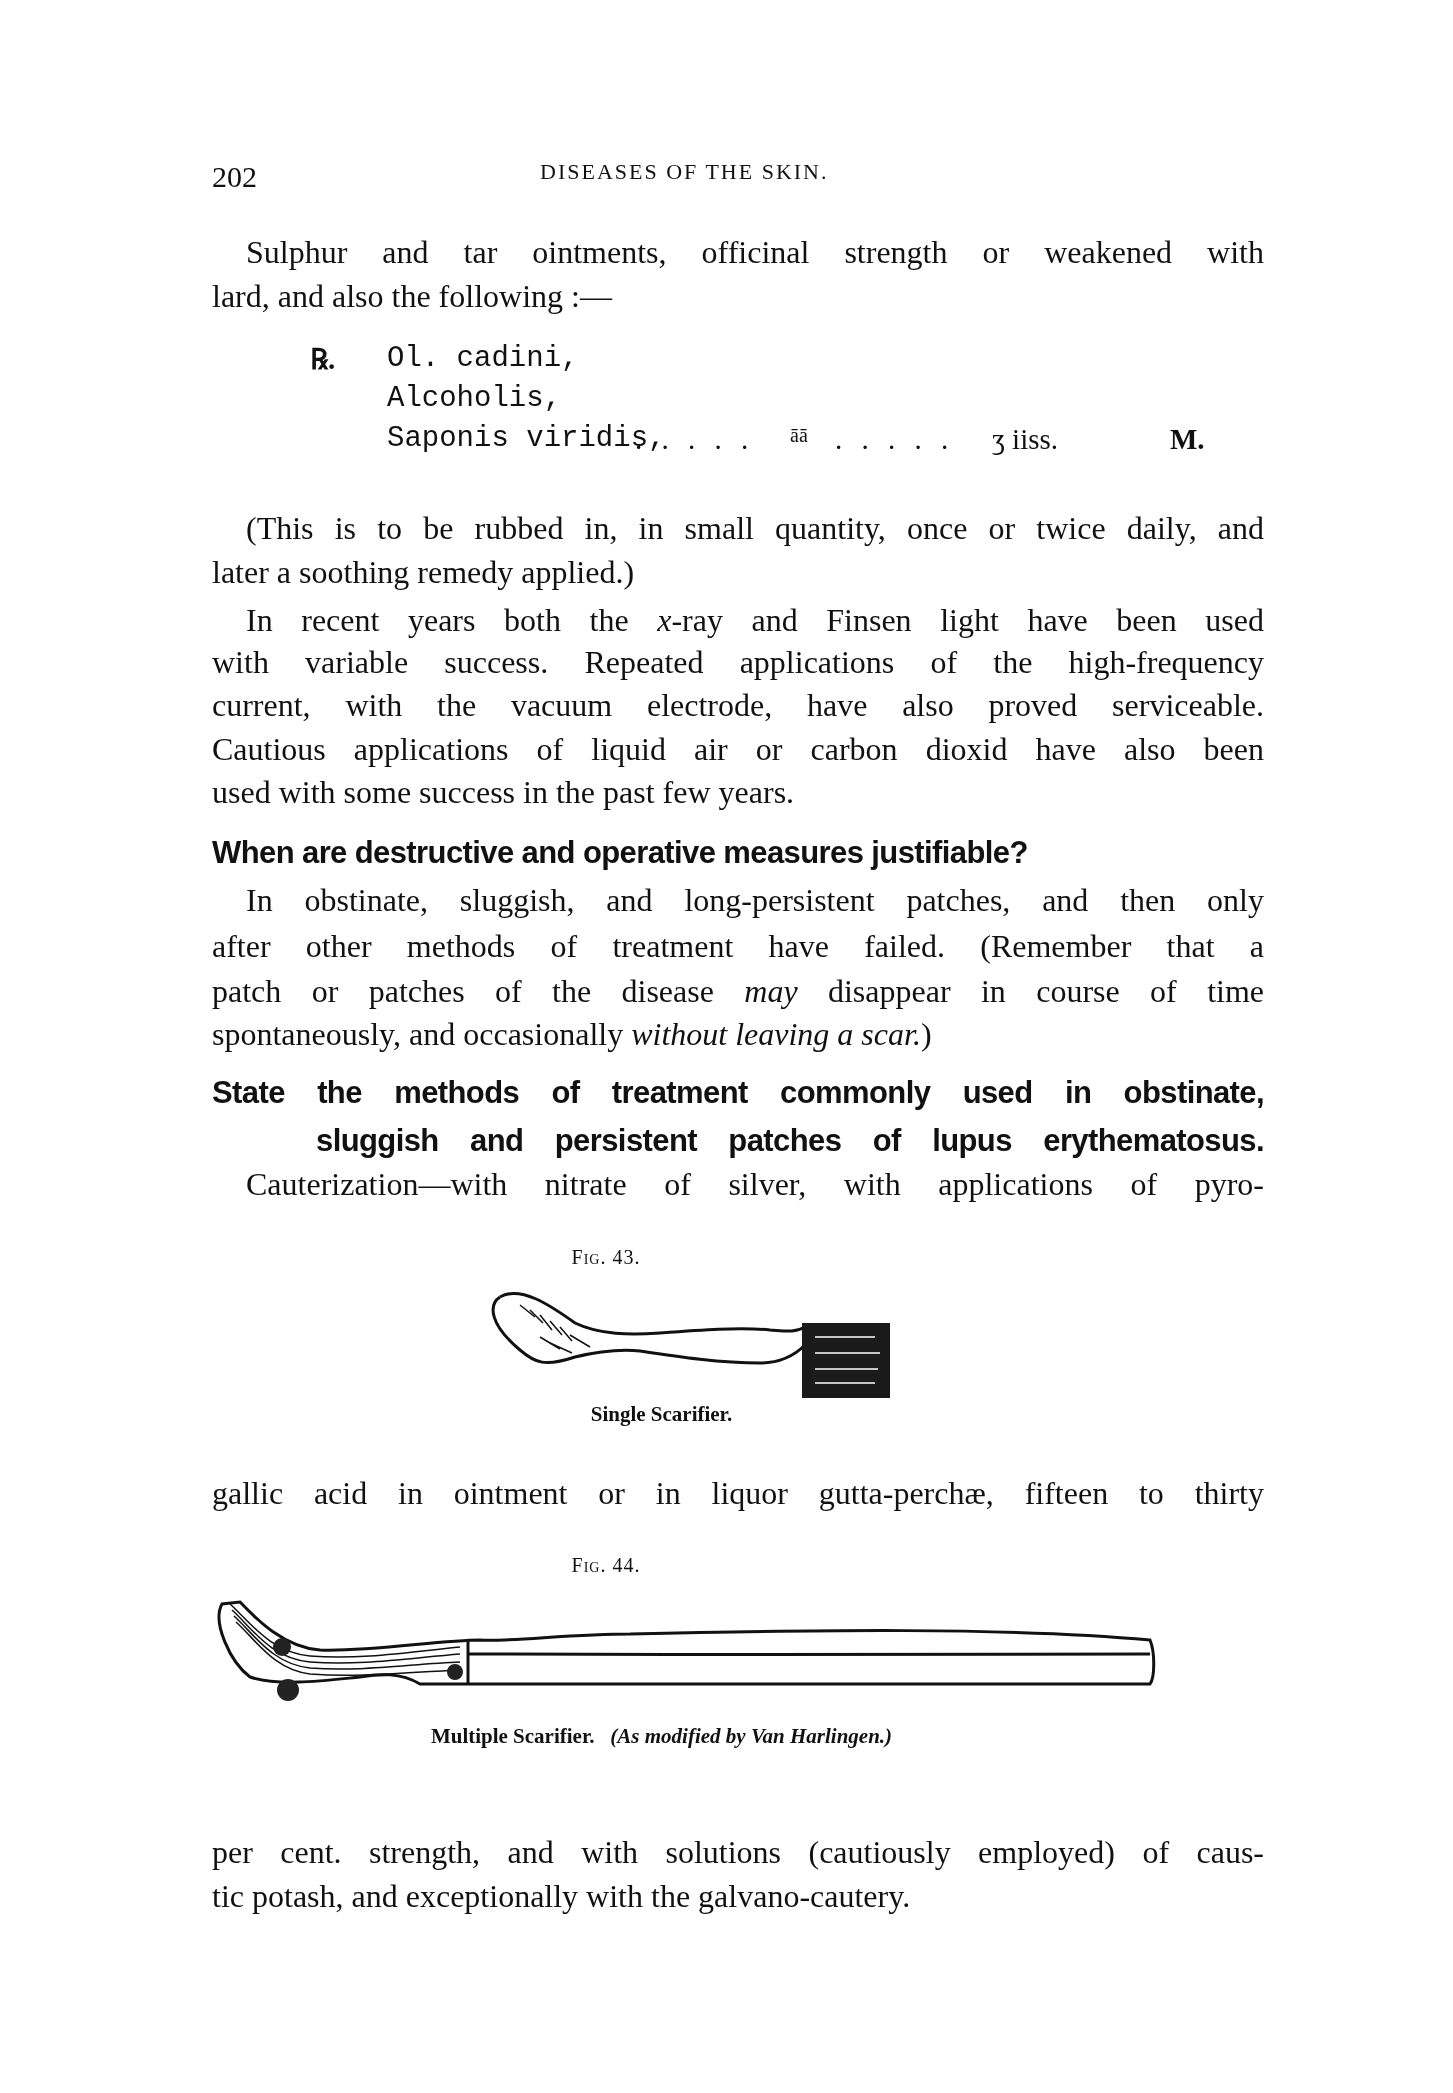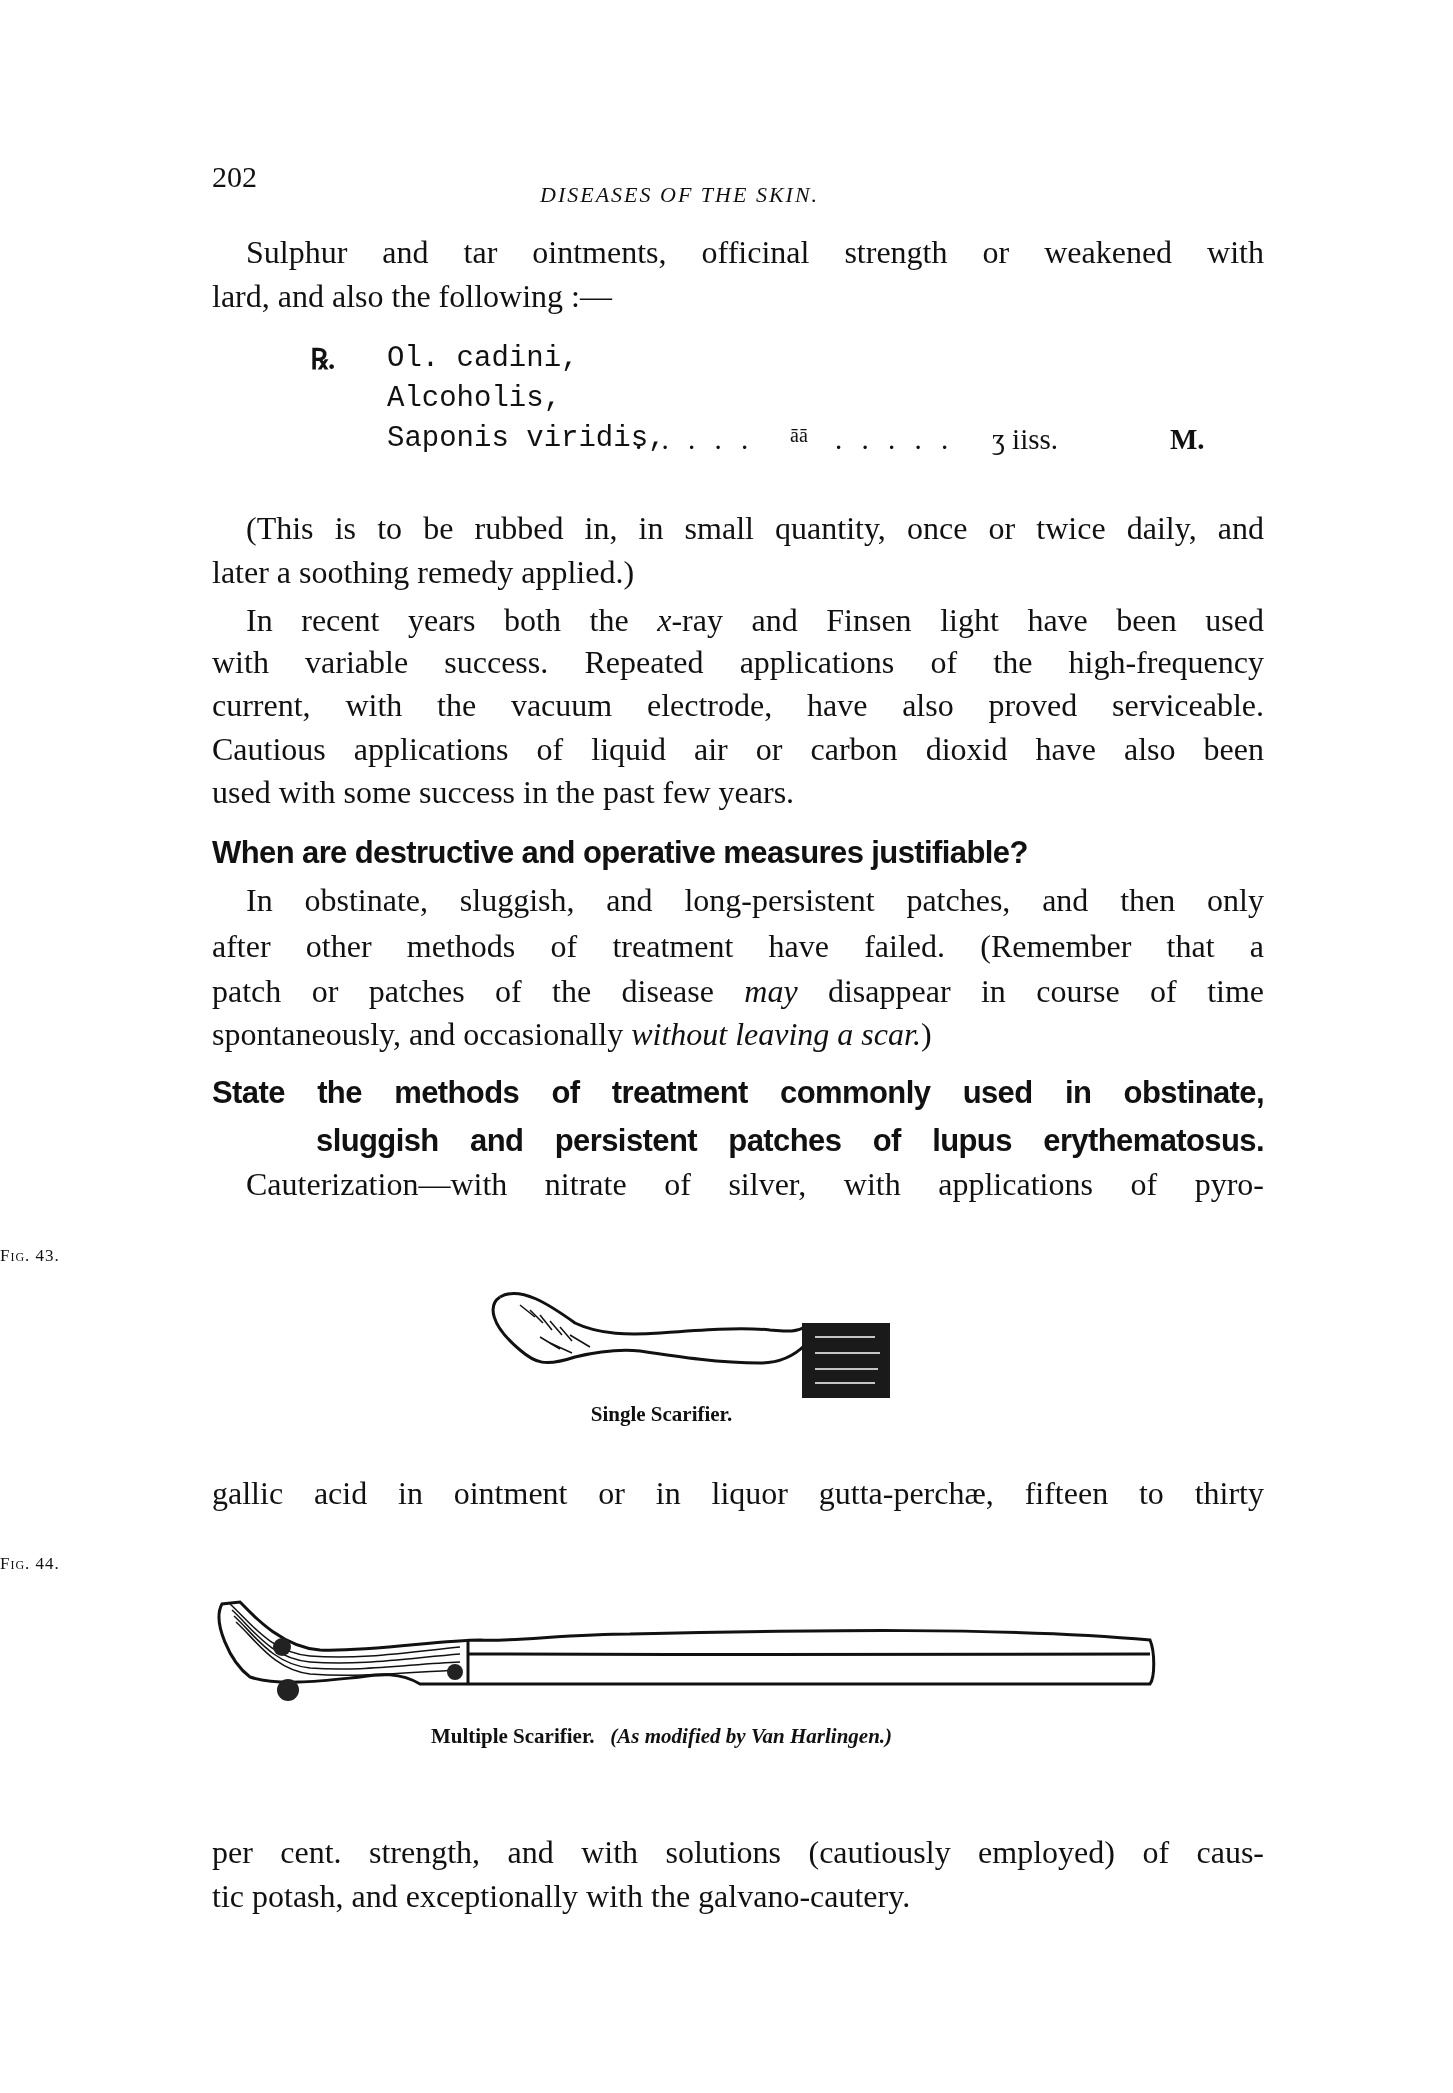--- a/index.html
+++ b/index.html
@@ -1,28 +1,28 @@
 <!DOCTYPE html>
 <html><head>
 <meta charset="utf-8">
 <style>
   html, body { margin: 0; padding: 0; background: #ffffff; }
   body { width: 1453px; height: 2093px; position: relative; overflow: hidden; color: #111; font-family: "Liberation Serif", "DejaVu Serif", serif; }
   .abs { position: absolute; white-space: nowrap; }
   .page-number { left: 212px; top: 160px; font-size: 30px; }
-  .running-head { left: 540px; top: 182px; font-size: 22px; letter-spacing: 2px; font-variant: small-caps; font-style: italic; }
+  .running-head { left: 540px; top: 159px; font-size: 22px; letter-spacing: 2px; font-variant: small-caps; }
   .body-line { position: absolute; left: 212px; width: 1052px; font-size: 32px; line-height: 40px; text-align: justify; text-align-last: justify; white-space: nowrap; }
   .body-line.last { text-align-last: left; }
   .indent { padding-left: 34px; width: 1018px; }
   .heading { position: absolute; left: 212px; width: 1052px; font-size: 31px; font-weight: bold; line-height: 40px; font-family: Liberation Sans, sans-serif; letter-spacing: -0.6px; white-space: nowrap; text-align: justify; text-align-last: justify; }
   .heading.cont { left: 316px; width: 948px; }
   .recipe { position: absolute; font-size: 29px; line-height: 38px; white-space: nowrap; }
   .rx { left: 310px; top: 340px; font-weight: bold; }
   .rx-line { left: 387px; font-family: Liberation Mono, monospace; }
-  .fig-label { position: absolute; left: 0; width: 1212px; font-size: 17px; font-variant: small-caps; letter-spacing: 1px; }
+  .fig-label { position: absolute; left: 0; width: 1212px; text-align: center; font-size: 20px; font-variant: small-caps; letter-spacing: 1px; }
   .fig-caption { position: absolute; left: 0; width: 1323px; text-align: center; font-size: 21px; font-weight: bold; }
   .fig-caption .it { font-style: italic; }
   em { font-style: italic; }
   svg { position: absolute; }
 </style>
 </head>
 <body>
 
 <div class="abs page-number">202</div>
 <div class="abs running-head">DISEASES OF THE SKIN.</div>

